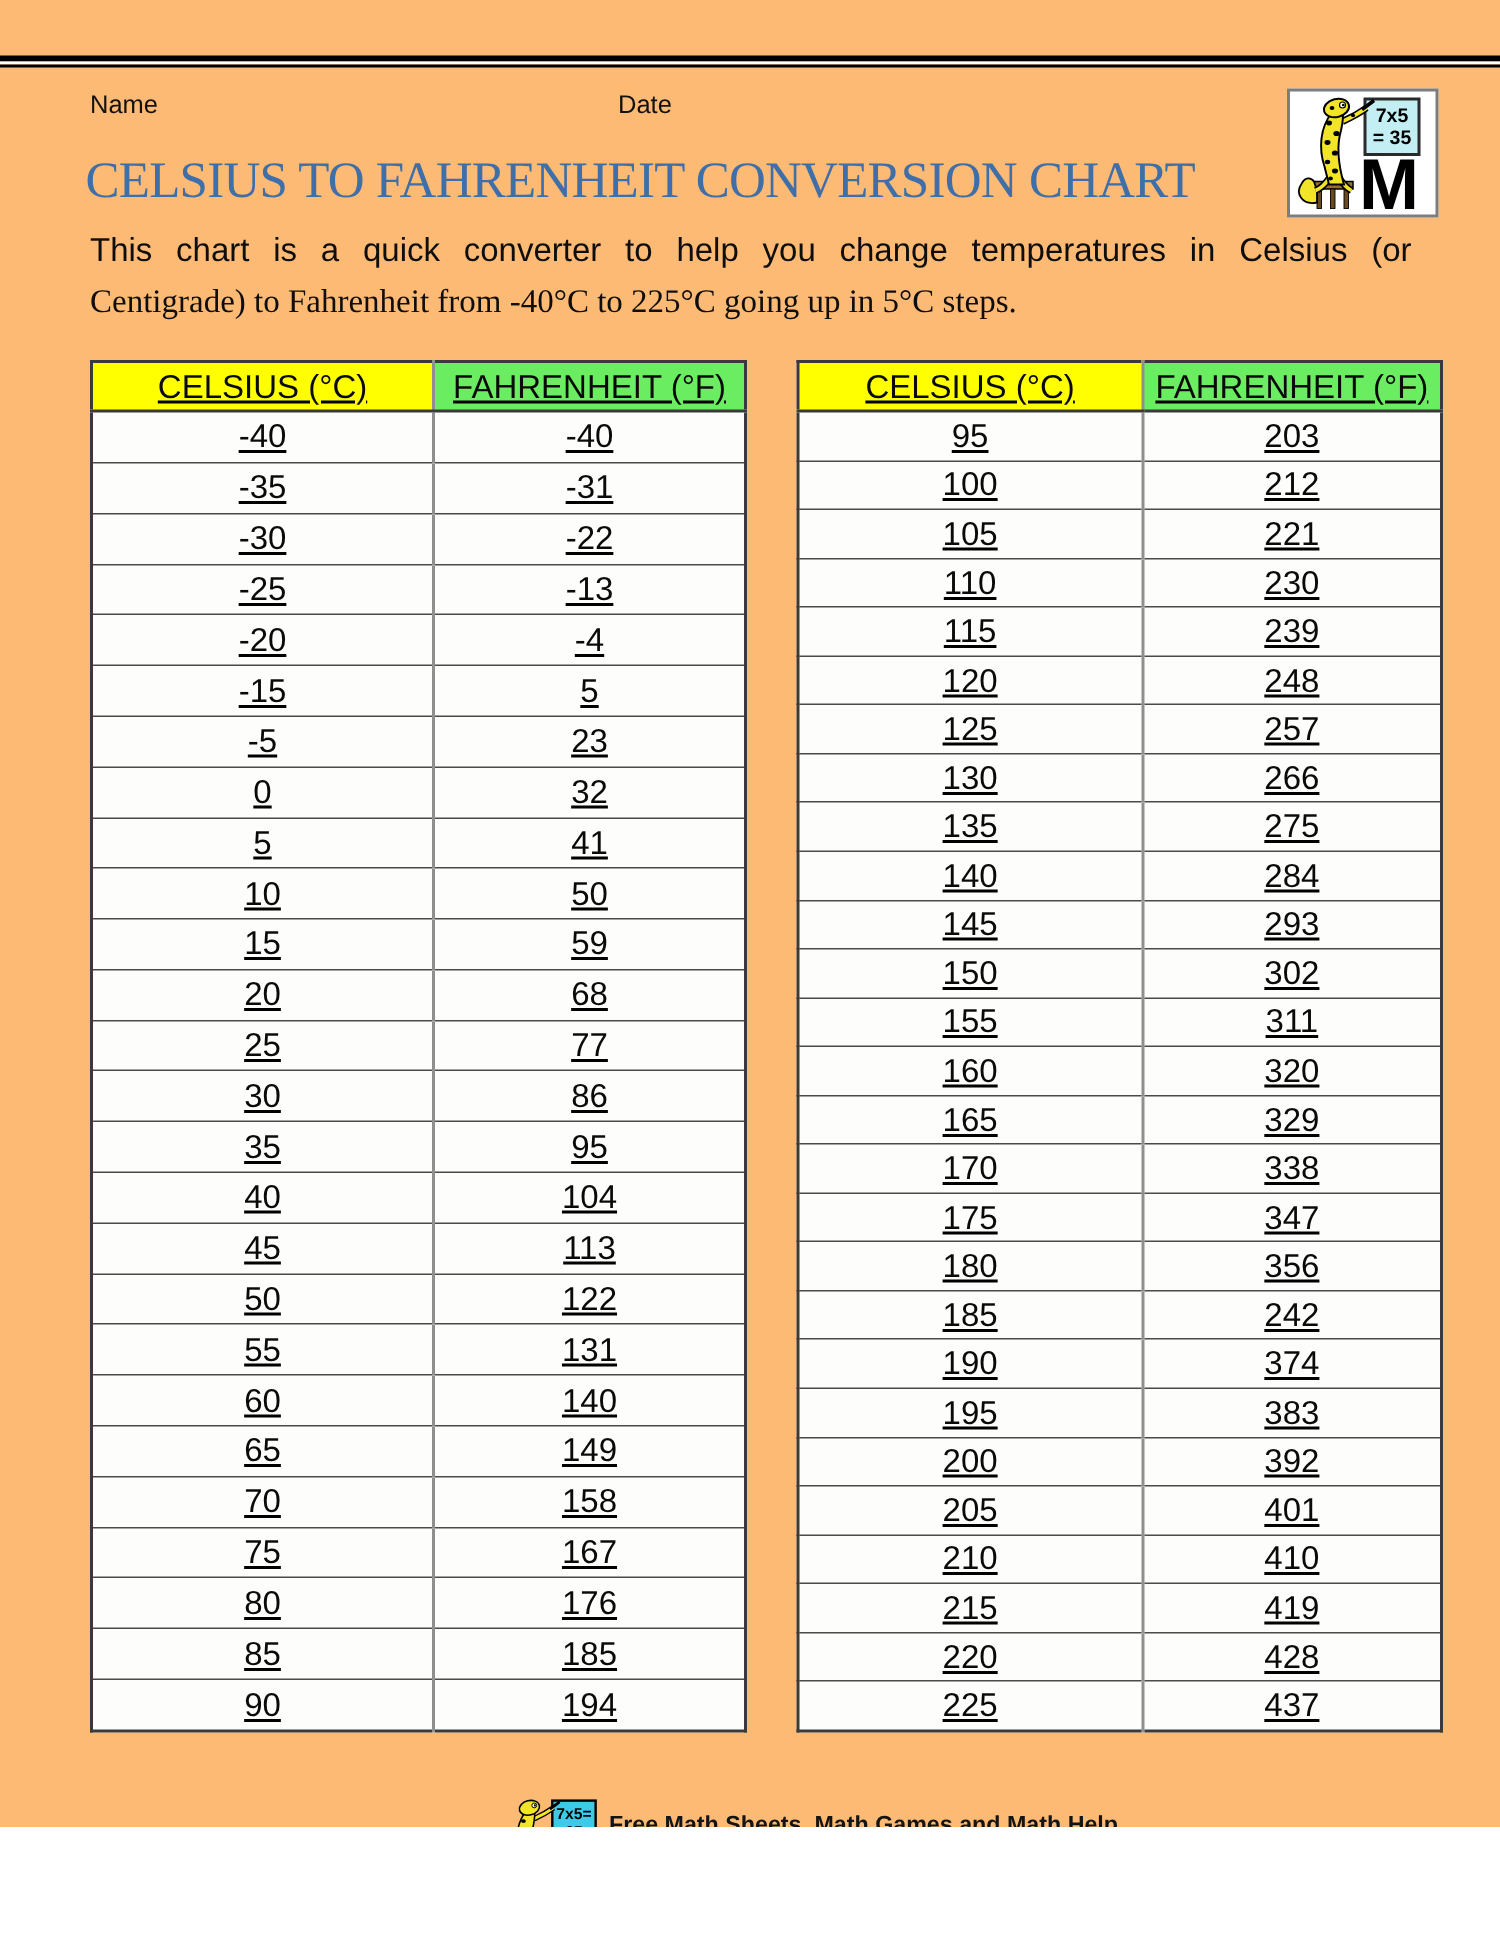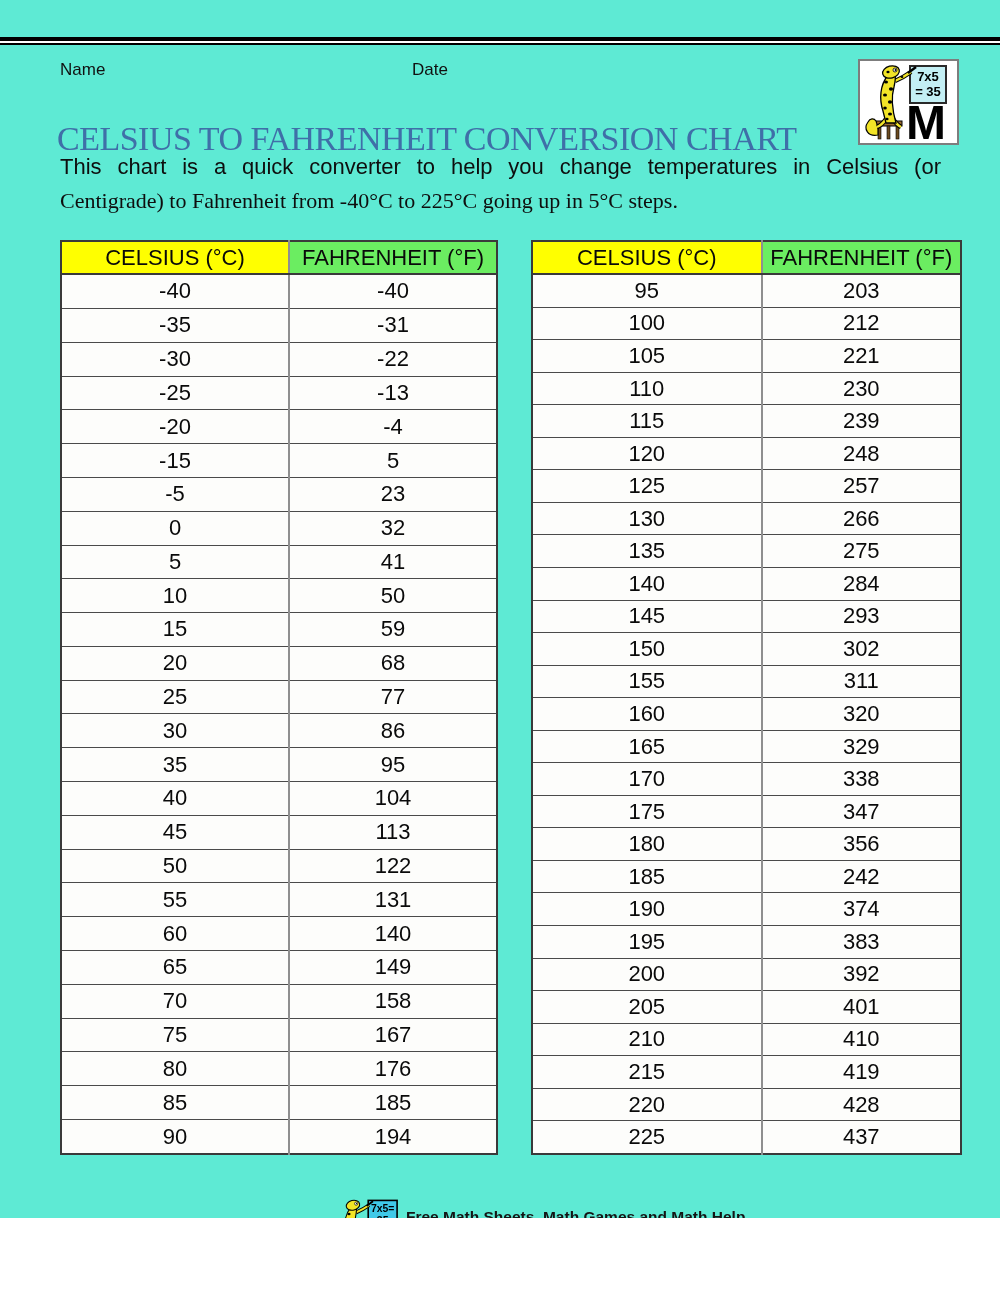--- a/index.html
+++ b/index.html
@@ -1,41 +1,41 @@
 <!DOCTYPE html>
 <html><head>
 <meta charset="utf-8">
 <style>
   html,body{margin:0;padding:0;background:#ffffff;}
-  .page{position:relative;width:1000px;height:1218px;background:#5eead4;
+  .page{position:relative;width:1000px;height:1218px;background:#fdba74;
         font-family:"Liberation Sans",sans-serif;overflow:hidden;}
 
   
   .top-rule{position:absolute;left:0;top:37px;width:1000px;}
   .top-rule .thick{height:4px;background:#000;}
   .top-rule .gap{height:2px;background:#fff;}
   .top-rule .thin{height:2px;background:#000;}
 
   .name-label{position:absolute;left:60px;top:60px;font-size:17px;color:#111;}
   .date-label{position:absolute;left:412px;top:60px;font-size:17px;color:#111;}
 
   .corner-logo{position:absolute;left:858px;top:59px;width:101px;height:86px;
                border:2px solid #7d7d7d;background:#fff;box-sizing:border-box;}
 
-  .page-title{position:absolute;left:57px;top:120px;white-space:nowrap;
+  .page-title{position:absolute;left:57px;top:102px;white-space:nowrap;
               font-family:"Liberation Serif",serif;font-size:34px;font-weight:400;
               letter-spacing:-0.5px;}
 
   .intro{position:absolute;left:60px;top:150px;width:881px;font-size:22px;
          color:#0e0e0e;line-height:34px;}
   .intro .l1{text-align:justify;text-align-last:justify;white-space:nowrap;}
   .intro .l2{text-align:left;white-space:nowrap;font-family:Liberation Serif, serif;}
 
   table.conv{position:absolute;top:240px;border-collapse:collapse;table-layout:fixed;
-             height:915px;border:2px solid #3a3a3a;background:#fdfdfb;}
+             height:915px;border:2px solid #3a3a3a;background:#fdfdfb;text-decoration:underline;}
   #table-0{left:60px;width:438px;}
   #table-1{left:531px;width:431px;}
   table.conv th{height:31px;font-size:22px;font-weight:400;color:#0a0a0a;
                 border-bottom:2px solid #3a3a3a;padding:0;text-align:center;}
   table.conv td{font-size:22px;color:#0a0a0a;text-align:center;padding:0;
                 border-top:1px solid #4a4a4a;border-bottom:1px solid #4a4a4a;}
   table.conv th:first-child, table.conv td:first-child{border-right:2px solid #8f8f8f;}
 
   .footer{position:absolute;left:328px;top:1198px;display:flex;align-items:center;}
   .footer-art{width:78px;height:65px;flex:0 0 auto;}

